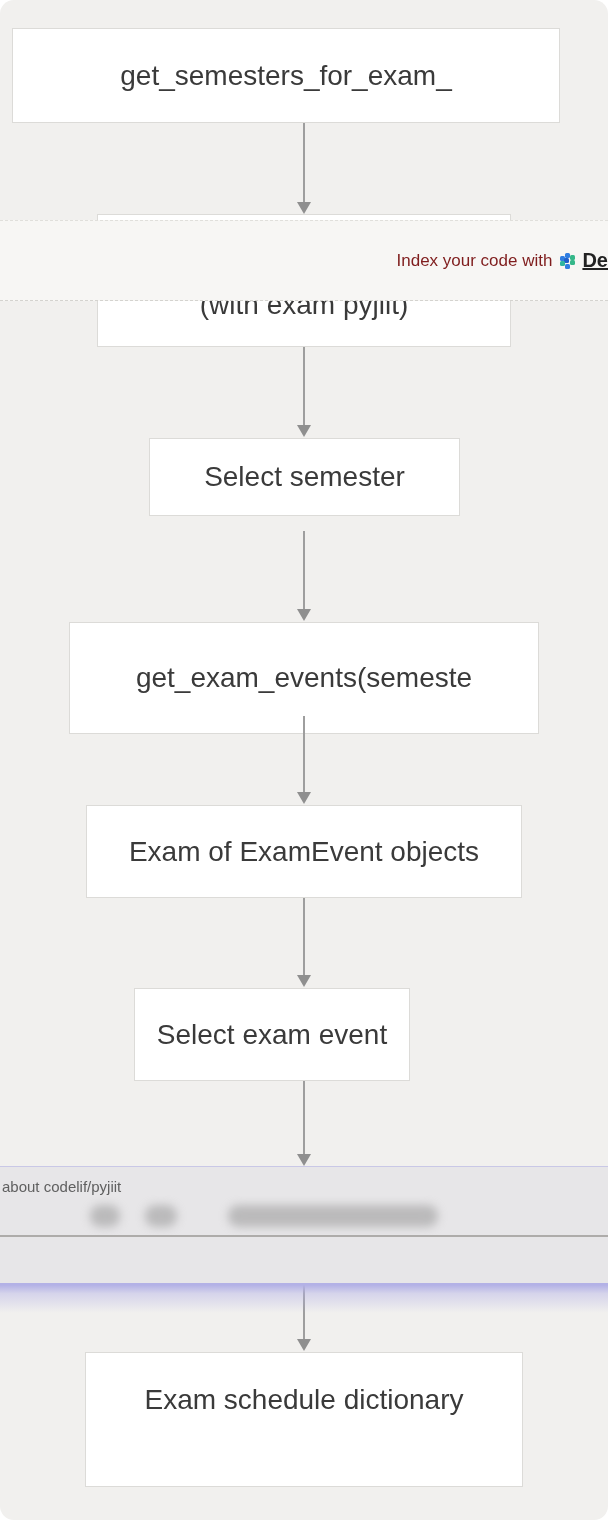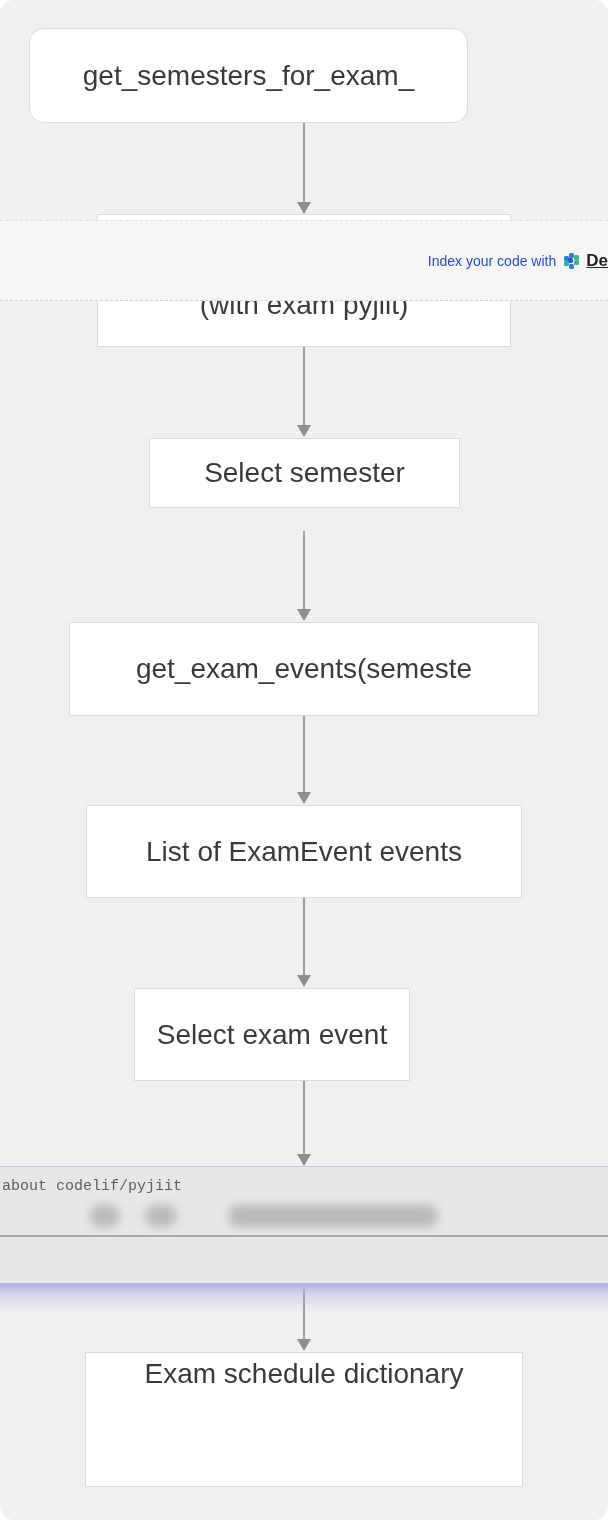--- a/index.html
+++ b/index.html
@@ -8,62 +8,62 @@
     position:relative;width:608px;height:1520px;margin:0 auto;
     background:#f1f0ee;border-radius:14px;overflow:hidden;
   }
   
   .node{
     position:absolute;background:#ffffff;border:1.5px solid #dcdbd8;
     display:flex;align-items:center;justify-content:center;
     color:#3a3a3a;font-size:28px;line-height:36px;text-align:center;
     box-sizing:border-box;
   }
-  .n1{left:29px;top:28px;width:439px;height:95px;border-radius:15px;}
+  .n1{left:12px;top:28px;width:548px;height:95px;}
   .n2{left:97px;top:214px;width:414px;height:133px;display:block;}
   .n2 .clipped-line{position:absolute;left:0;right:0;top:72px;text-align:center;}
-  .n3{left:149px;top:438px;width:311px;height:70px;}
-  .n4{left:69px;top:622px;width:470px;height:94px;}
+  .n3{left:149px;top:438px;width:311px;height:78px;}
+  .n4{left:69px;top:622px;width:470px;height:112px;}
   .n5{left:86px;top:805px;width:436px;height:93px;}
   .n6{left:134px;top:988px;width:276px;height:93px;}
-  .n7{left:85px;top:1352px;width:438px;height:135px;flex-direction:column;justify-content:flex-start;}
+  .n7{left:85px;top:1352px;width:438px;height:135px;flex-direction:column;justify-content:flex-start;padding-top:26px;}
   .n7 span{display:block;line-height:42px;}
   
   .arrow{position:absolute;left:297px;width:14px;display:flex;flex-direction:column;align-items:center;}
   .arrow .shaft{width:2px;flex:1 1 auto;background:#9e9e9e;}
   .arrow .head{width:0;height:0;border-left:7px solid transparent;border-right:7px solid transparent;border-top:12px solid #8f8f8f;}
   .a1{top:123px;height:91px;}
   .a2{top:347px;height:90px;}
   .a3{top:531px;height:90px;}
   .a4{top:716px;height:88px;}
   .a5{top:898px;height:89px;}
   .a6{top:1081px;height:85px;}
   .a7{top:1283px;height:68px;}
   
   .banner{
     position:absolute;left:0;right:0;top:220px;height:81px;z-index:20;
     background:#f7f6f4;border-top:1px dashed #e0dfdb;border-bottom:1px dashed #d4d3cf;
     box-sizing:border-box;display:flex;align-items:center;justify-content:flex-end;
     overflow:hidden;
   }
-  .banner .promo-text{color:#1d4ed8;font-size:14px;white-space:nowrap;margin-left:37px;}
-  .banner .brand{color:#222222;font-size:17px;font-weight:700;margin-left:6px;white-space:nowrap;text-decoration:underline;}
+  .banner .promo-text{color:#7f1d1d;font-size:17px;white-space:nowrap;margin-left:37px;}
+  .banner .brand{color:#222222;font-size:20px;font-weight:700;margin-left:6px;white-space:nowrap;text-decoration:underline;}
   .logo{position:relative;width:16px;height:16px;margin-left:8px;flex:0 0 auto;}
   .logo i{position:absolute;width:5px;height:5px;border-radius:1.5px;}
   .logo .d1{left:5px;top:0;background:#2f7de1;}
   .logo .d2{left:10px;top:2px;background:#35b789;}
   .logo .d3{left:0;top:3px;background:#2f7de1;}
   .logo .d4{left:4px;top:5px;background:#1f5fc9;}
   .logo .d5{left:10px;top:7px;background:#35b789;}
   .logo .d6{left:0;top:8px;background:#2eb5a0;}
   .logo .d7{left:5px;top:11px;background:#2f7de1;}
   
   .ask{
     position:absolute;left:0;right:0;top:1166px;height:117px;z-index:20;
-    background:#e7e6e8;border-top:1px solid #c9c8e6;box-sizing:border-box;font-family:Liberation Mono, monospace;
+    background:#e7e6e8;border-top:1px solid #c9c8e6;box-sizing:border-box;
   }
   .ask .context{position:absolute;left:2px;top:11px;color:#606060;font-size:15px;white-space:nowrap;}
   .blob{position:absolute;top:38px;height:22px;background:#8f8f8f;opacity:.5;border-radius:10px;filter:blur(5px);}
   .blob.b1{left:90px;width:30px;}
   .blob.b2{left:145px;width:32px;}
   .blob.b3{left:228px;width:210px;}
   .ask .divider{position:absolute;left:0;right:0;top:68px;height:1.5px;background:#aeacaa;}
   .ask::after{
     content:"";position:absolute;left:0;right:0;top:116px;height:30px;
     background:linear-gradient(to bottom,#b3b1e6 0px,#b3b1e6 2px,rgba(179,177,230,.45) 35%,rgba(179,177,230,0) 100%);
@@ -105,21 +105,21 @@
   <div class="node n4">
     <span>get_exam_events(semeste</span>
   </div>
 
   <div class="arrow a4">
       <div class="shaft"></div>
       <div class="head"></div>
     </div>
 
   <div class="node n5">
-    <span>List of ExamEvent events</span>
+    <span>Exam of ExamEvent objects</span>
   </div>
 
   <div class="arrow a5">
       <div class="shaft"></div>
       <div class="head"></div>
     </div>
 
   <div class="node n6">
     <span>Select exam event</span>
   </div>

